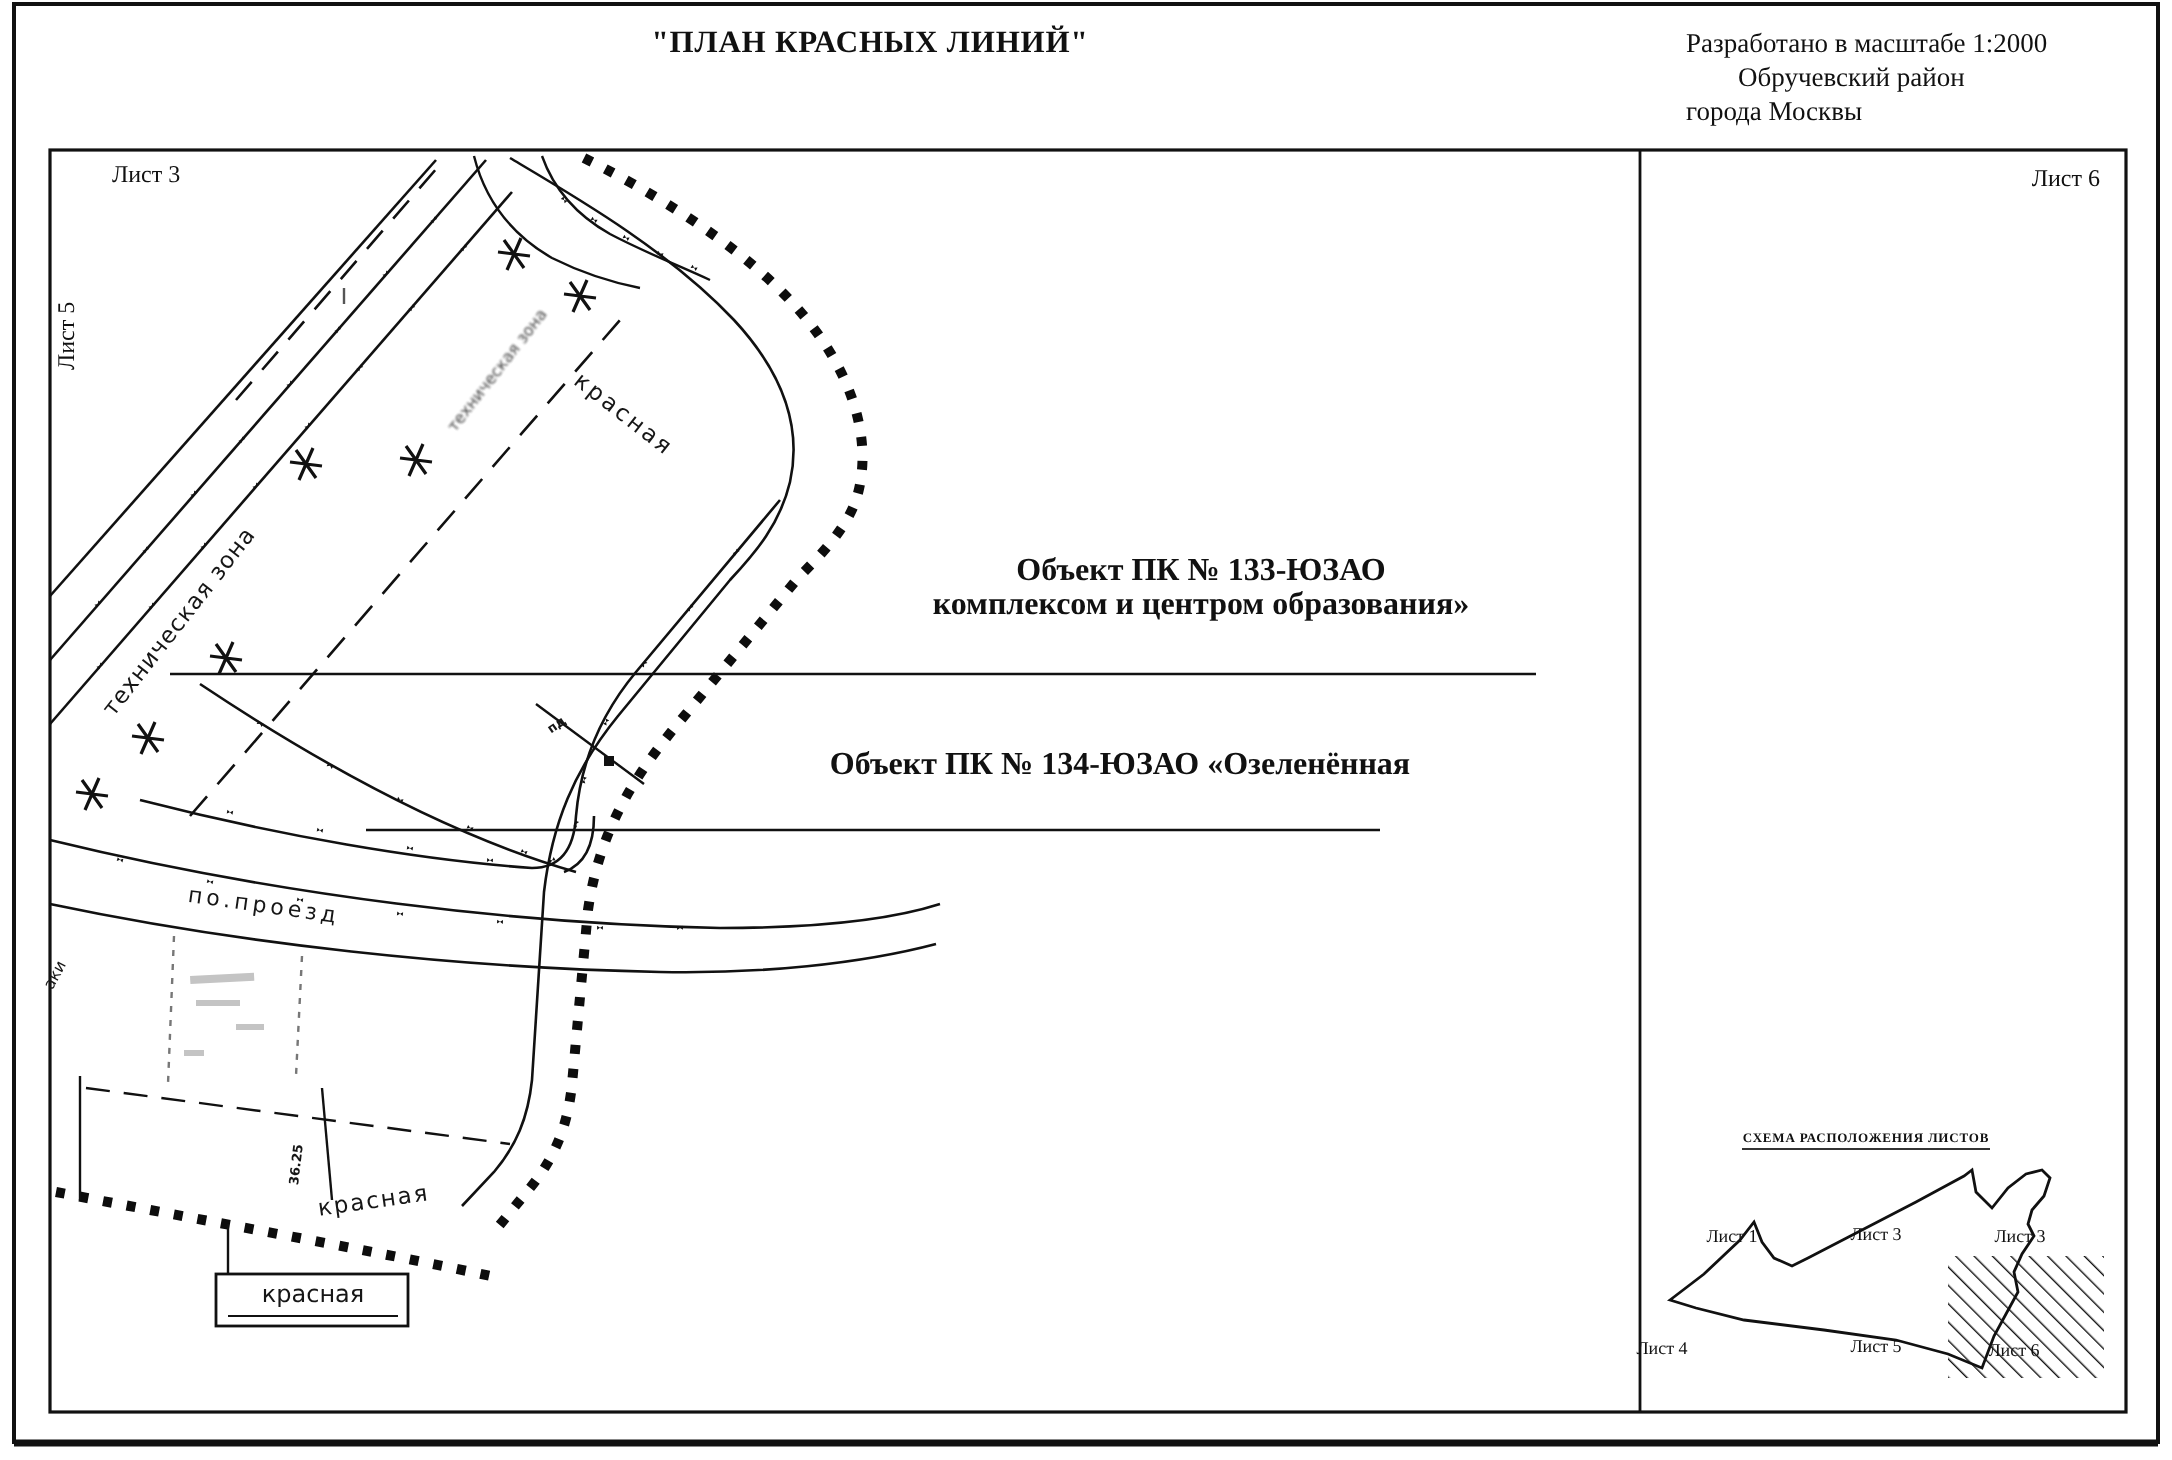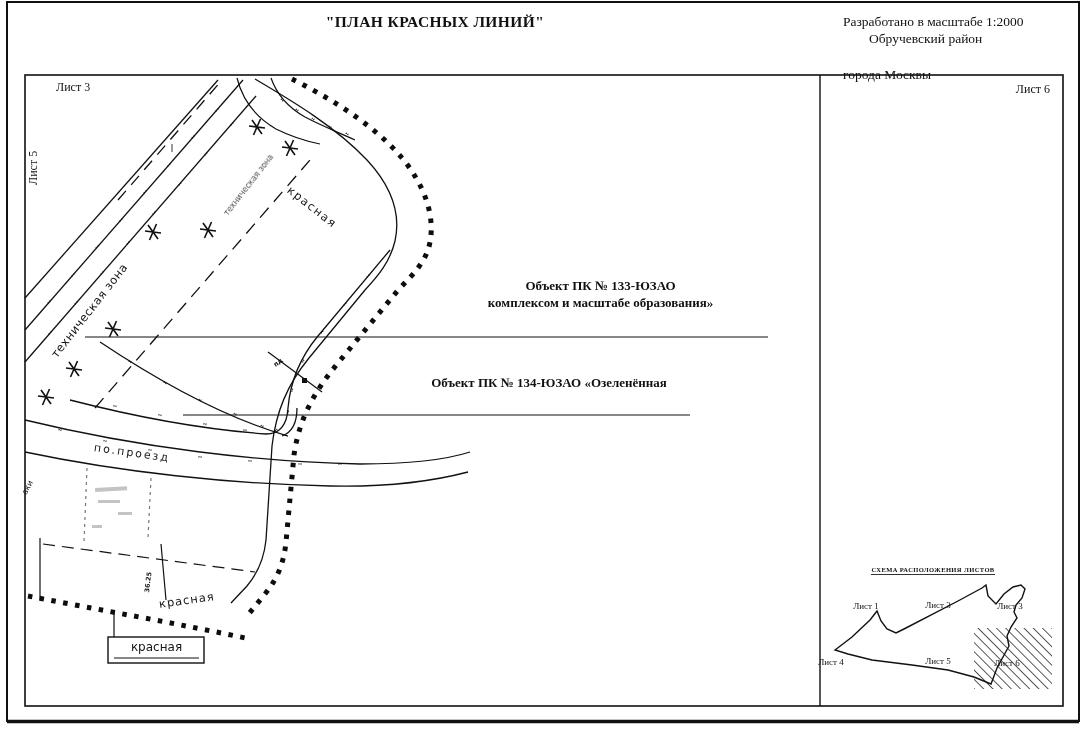--- a/index.html
+++ b/index.html
@@ -9,23 +9,23 @@
   }
   .svgwrap { position:absolute; left:0; top:0; z-index:1; }
   .txt { position:absolute; z-index:2; white-space:nowrap; }
   .serifb { font-family:"Liberation Serif", serif; font-weight:bold; }
   .maptext { font-family:"DejaVu Sans", sans-serif; color:#161616; }
   .center { text-align:center; }
   .right { text-align:right; }
   .title { font-size:15.5px; letter-spacing:0.4px; }
   .scale-note { font-size:13.5px; line-height:17px; }
   .sheet { font-size:12px; }
-  .callout { font-weight:bold; font-size:13px; line-height:17px; white-space:normal; }
+  .callout { font-weight:bold; font-size:16px; line-height:17px; white-space:normal; }
   .tiny { font-size:6.5px; }
-  .idx-sheet { font-size:9px; text-align:center; width:42px; }
+  .idx-sheet { font-size:9px; text-align:center; width:42px;margin-top:12px; }
   .idx-title { font-size:6.5px; font-weight:bold; letter-spacing:0.4px;
                border-bottom:1px solid #333; padding-bottom:1px; filter:blur(0.28px); }
   .smudge { filter:blur(0.4px); opacity:0.8; }
 </style>
 </head>
 <body>
 
 <div class="page">
 
   <svg class="svgwrap" width="1086" height="730" viewBox="0 0 1086 730">
@@ -131,32 +131,32 @@
     <g>
       <rect x="974" y="628" width="78" height="61" fill="url(#hatch)" stroke="none"></rect>
       <path d="M 835,650 L 852,637 L 870,620 L 877,611 L 881,621 L 887,629 L 896,633 L 904,629 L 958,601 L 982,588 L 986,585 L 988,596 L 996,604 L 1004,594 L 1013,587 L 1021,585 L 1025,589 L 1022,598 L 1016,605 L 1014,612 L 1017,618 L 1011,627 L 1007,636 L 1009,646 L 1003,657 L 997,668 L 991,684 L 974,677 L 948,670 L 912,665 L 872,660 L 848,654 Z" fill="none" stroke="#111" stroke-width="1.4"></path>
     </g>
   </svg>
 
   <div class="txt serifb title center" style="left:235px; top:13px; width:400px;">"ПЛАН КРАСНЫХ ЛИНИЙ"</div>
 
   <div class="txt scale-note" style="left:843px; top:13px;">Разработано в масштабе 1:2000</div>
   <div class="txt scale-note" style="left:869px; top:30px;">Обручевский район</div>
-  <div class="txt scale-note" style="left:843px; top:47px;margin-top:19px;">города  Москвы</div>
+  <div class="txt scale-note" style="left:843px; top:47px;">города  Москвы</div>
 
   <div class="txt sheet" style="left:56px; top:80px;">Лист 3</div>
   <div class="txt sheet" style="left:26px; top:185px; transform:rotate(-90deg); transform-origin:0 0;">Лист 5</div>
   <div class="txt sheet right" style="left:990px; top:82px; width:60px;">Лист 6</div>
 
   <div class="txt callout center" style="left:418px; top:277px; width:365px;">
     <div>Объект ПК № 133-ЮЗАО</div>
-    <div>комплексом и масштабе образования»</div>
+    <div>комплексом и центром образования»</div>
   </div>
 
-  <div class="txt callout center" style="left:383px; top:374px; width:332px;">
+  <div class="txt callout center" style="left:394px; top:374px; width:332px;">
     <div>Объект ПК № 134-ЮЗАО «Озеленённая</div>
   </div>
 
   <div class="txt maptext" style="left:293px; top:183px; font-size:11.5px; letter-spacing:1.5px; transform:rotate(38deg); transform-origin:0 0;">красная</div>
   <div class="txt maptext" style="left:48px; top:352px; font-size:11.5px; letter-spacing:0.5px; transform:rotate(-52deg); transform-origin:0 0;">техническая зона</div>
   <div class="txt maptext smudge" style="left:222px; top:212px; font-size:8px; transform:rotate(-52deg); transform-origin:0 0;">техническая зона</div>
   <div class="txt maptext" style="left:95px; top:441px; font-size:11px; letter-spacing:2px; transform:rotate(8deg); transform-origin:0 0;">по.проезд</div>
   <div class="txt maptext" style="left:158px; top:597px; font-size:11.5px; letter-spacing:1px; transform:rotate(-8deg); transform-origin:0 0;">красная</div>
   <div class="txt maptext center" style="left:110px; top:640px; width:93px; font-size:12px;">красная</div>
   <div class="txt maptext tiny" style="left:143px; top:592px; font-weight:bold; transform:rotate(-83deg); transform-origin:0 0;">36.25</div>

